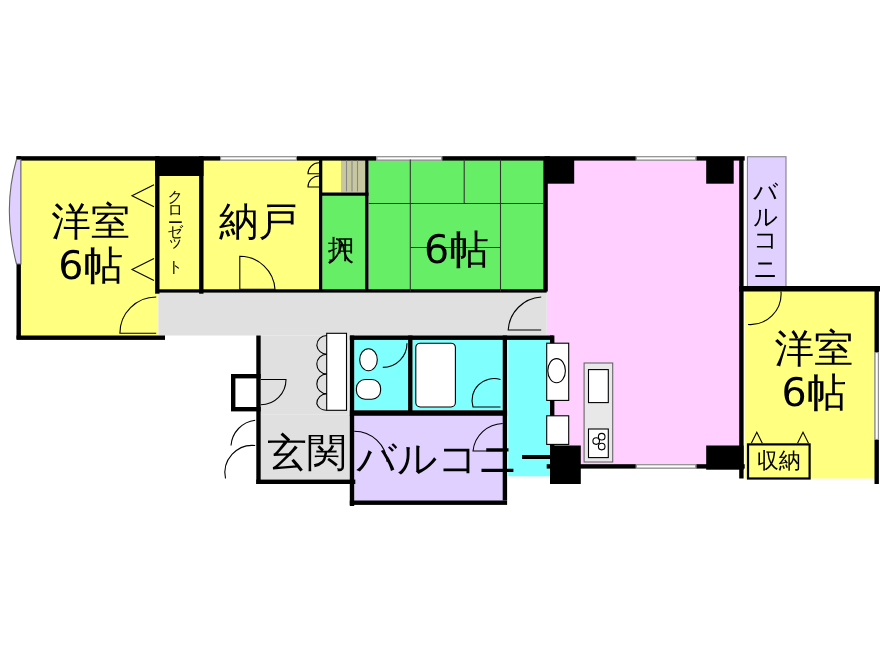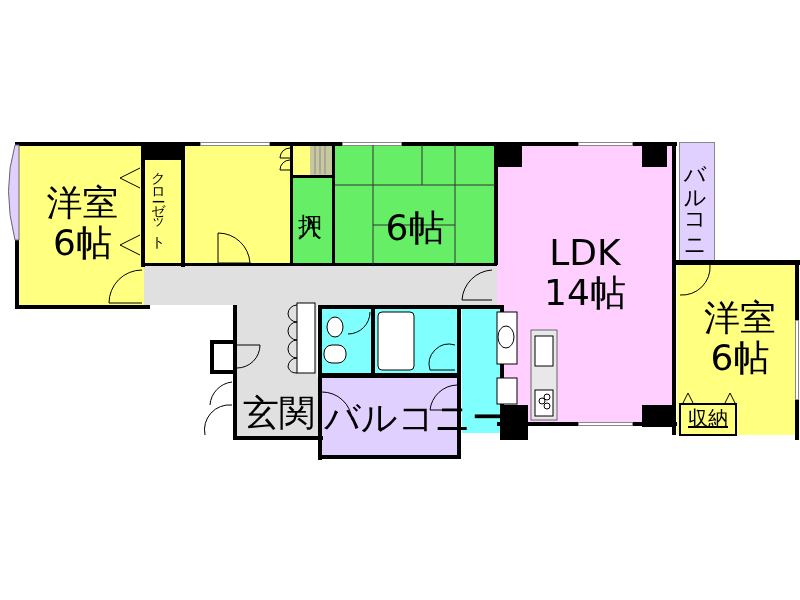--- a/index.html
+++ b/index.html
@@ -139,24 +139,23 @@
 
     <path d="M710 265 A28 28 0 0 1 680 295" fill="none" stroke="#000"></path>
 
     <polyline points="683,403 688,393 693,403" fill="none" stroke="#000"></polyline>
     <polyline points="725,403 730,393 735,403" fill="none" stroke="#000"></polyline>
   </svg>
 
   <div class="lbl big" style="left:35px;top:185px;width:95px;">洋室</div>
   <div class="lbl big" style="left:35px;top:225px;width:95px;">6帖</div>
   <div class="lbl vert" style="left:152px;top:162px;font-size:14px;">クローゼット</div>
+  <div class="lbl big" style="left:190px;top:185px;width:90px;">納戸</div>
   <div class="lbl vert mid" style="left:298px;top:195px;font-size:24px;">押入</div>
   <div class="lbl big" style="left:360px;top:210px;width:110px;">6帖</div>
-  <div class="lbl big" style="left:530px;top:235px;width:110px;">LDK</div>
-  <div class="lbl big" style="left:530px;top:275px;width:110px;">14帖</div>
   <div class="lbl vert" style="left:684px;top:150px;font-size:22px;">バルコニー</div>
   <div class="lbl big" style="left:690px;top:300px;width:100px;">洋室</div>
   <div class="lbl big" style="left:690px;top:340px;width:100px;">6帖</div>
-  <div class="lbl small" style="left:681px;top:408px;width:54px;text-decoration:underline;">収納</div>
+  <div class="lbl small" style="left:681px;top:408px;width:54px;">収納</div>
   <div class="lbl mid" style="left:240px;top:395px;width:78px;">玄関</div>
   <div class="lbl mid" style="left:324px;top:400px;width:134px;">バルコニー</div>
 
 </div>
 
 </body></html>

